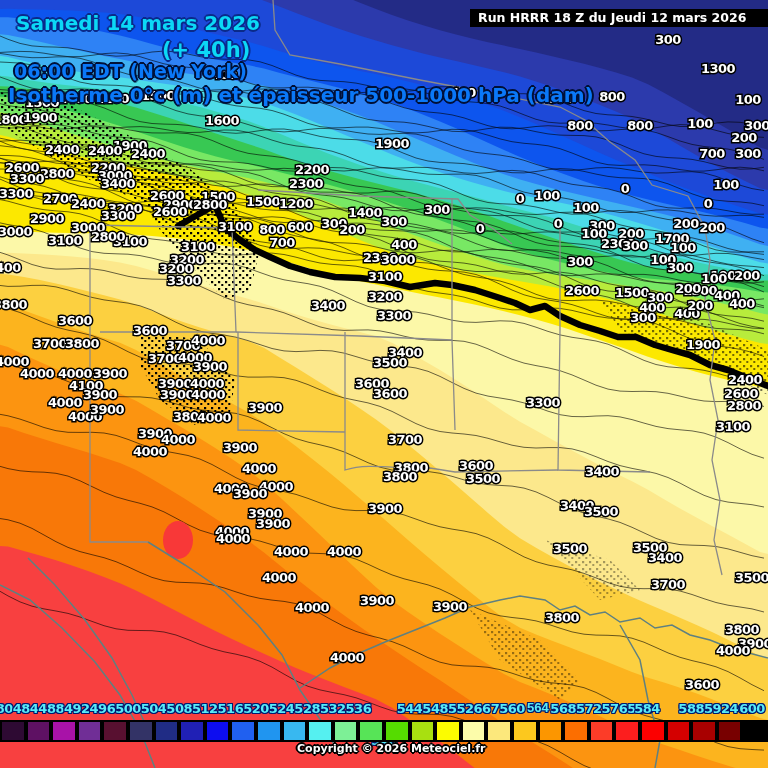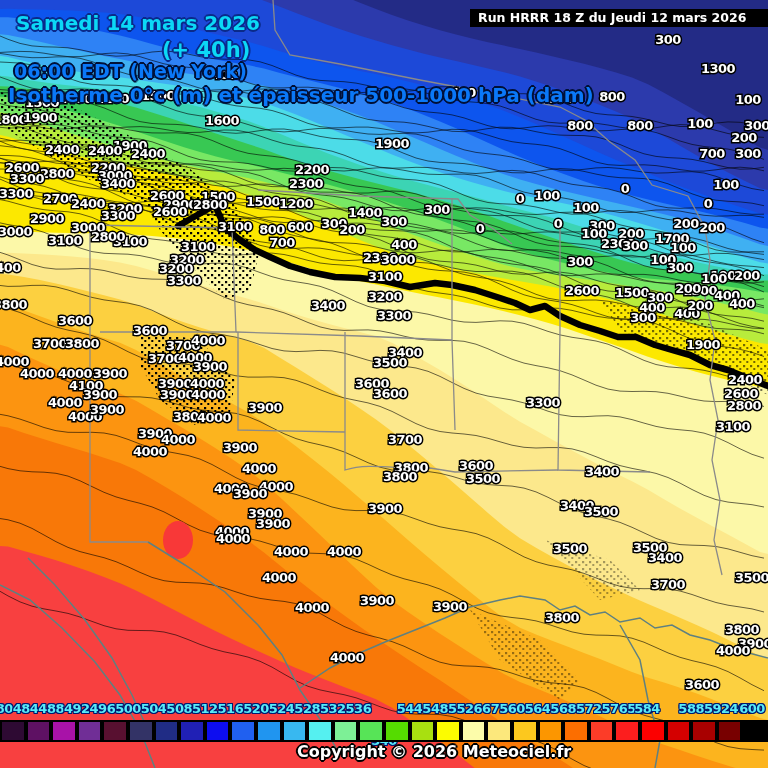--- a/index.html
+++ b/index.html
@@ -23,21 +23,21 @@
   #run-box{position:absolute;left:470px;top:9px;right:0;height:18px;background:#000;
            color:#fff;font-weight:bold;font-size:12.5px;line-height:18px;padding-left:8px;}
   #scale-ticks{position:absolute;left:0;top:701px;width:768px;height:18px;}
   #scale-ticks .tick{position:absolute;top:0;transform:translateX(-50%);
       font-weight:bold;font-size:13px;color:#57ecf8;letter-spacing:-0.5px;
       text-shadow:-1px 0 #001a70,1px 0 #001a70,0 -1px #001a70,0 1px #001a70,
                   -1px -1px #001a70,1px 1px #001a70,-1px 1px #001a70,1px -1px #001a70;}
   #scale-swatches{position:absolute;left:0;top:720px;width:768px;height:22px;}
   #scale-swatches .swatch{position:absolute;top:0;width:25.6px;height:22px;
       border:2px solid #000;box-sizing:border-box;}
-  #copyright{position:absolute;left:297px;top:742px;font-weight:bold;font-size:16px;color:#fff;
+  #copyright{position:absolute;left:297px;top:742px;font-weight:bold;font-size:11px;color:#fff;
       white-space:nowrap;
       text-shadow:-2px 0 #000,2px 0 #000,0 -2px #000,0 2px #000,
                   -1px -1px #000,1px 1px #000,-1px 1px #000,1px -1px #000;}
 </style>
 </head>
 <body>
 
 <div id="stage">
 
   <svg id="mapsvg" viewBox="0 0 768 768" xmlns="http://www.w3.org/2000/svg">
@@ -347,21 +347,21 @@
       <span class="tick" style="left: 281.6px; text-align: center;">524</span>
       <span class="tick" style="left: 307.2px;">528</span>
       <span class="tick" style="left: 332.8px;">532</span>
       <span class="tick" style="left: 358.4px;">536</span>
       <span class="tick" style="left: 384px; margin-top: 32px;">540</span>
       <span class="tick" style="left: 409.6px;">544</span>
       <span class="tick" style="left: 435.2px;">548</span>
       <span class="tick" style="left: 460.8px;">552</span>
       <span class="tick" style="left: 486.4px;">667</span>
       <span class="tick" style="left: 512px;">560</span>
-      <span class="tick" style="left: 537.6px;">564</span>
+      <span class="tick" style="left: 537.6px; font-family: Liberation Mono, monospace;">564</span>
       <span class="tick" style="left: 563.2px;">568</span>
       <span class="tick" style="left: 588.8px;">572</span>
       <span class="tick" style="left: 614.4px;">576</span>
       <span class="tick" style="left: 640px;">580</span>
       <span class="tick" style="left: 647px;">584</span>
       <span class="tick" style="left: 691.2px;">588</span>
       <span class="tick" style="left: 716.8px;">592</span>
       <span class="tick" style="left: 742.4px;">467</span>
       <span class="tick" style="left: 752px;">600</span>
     </div>

